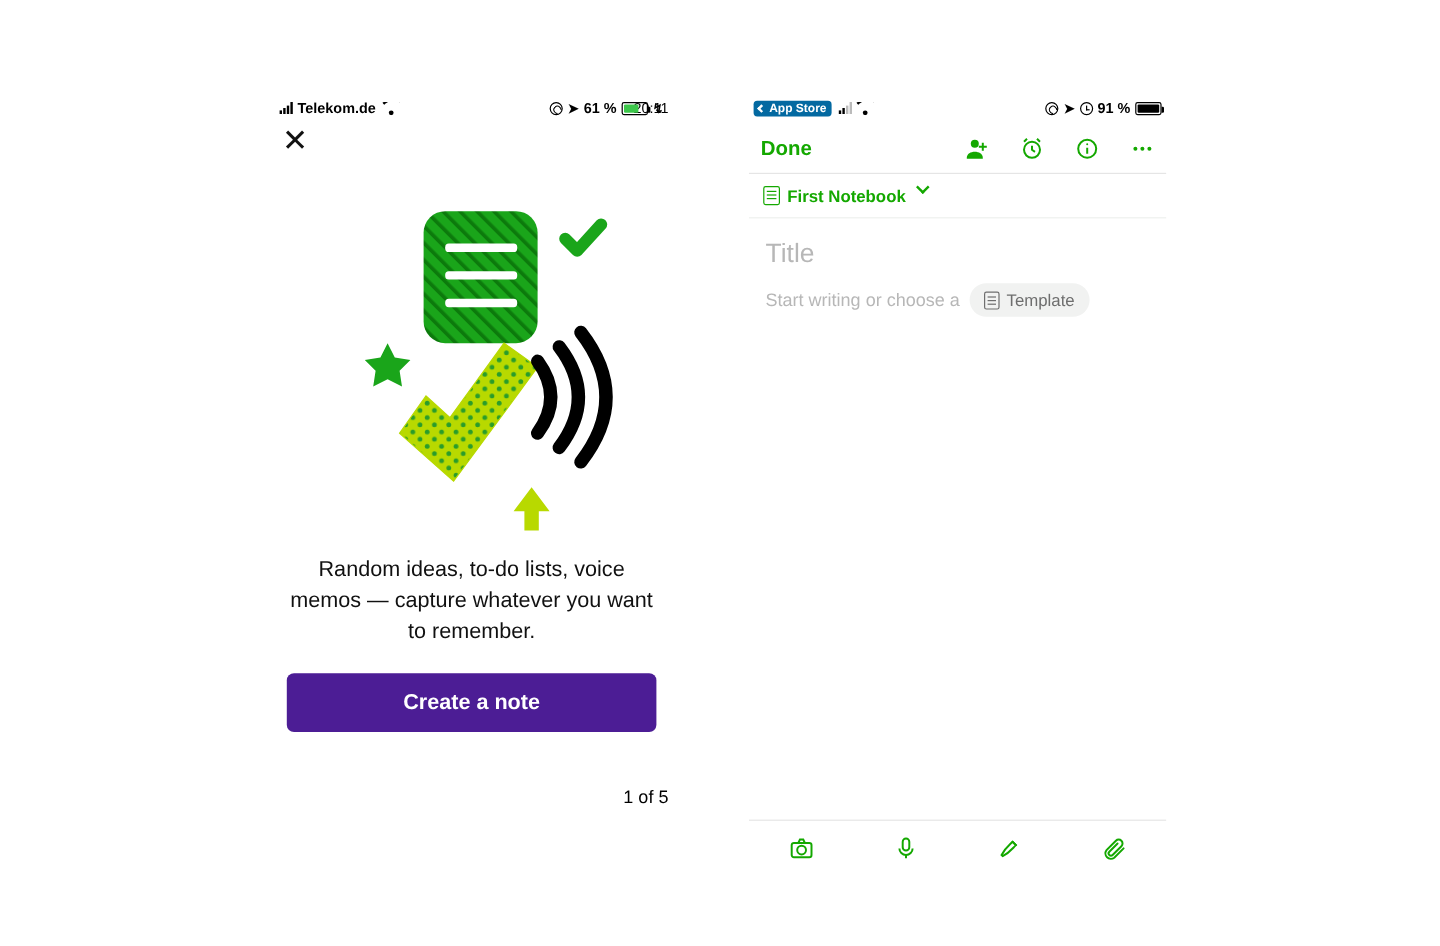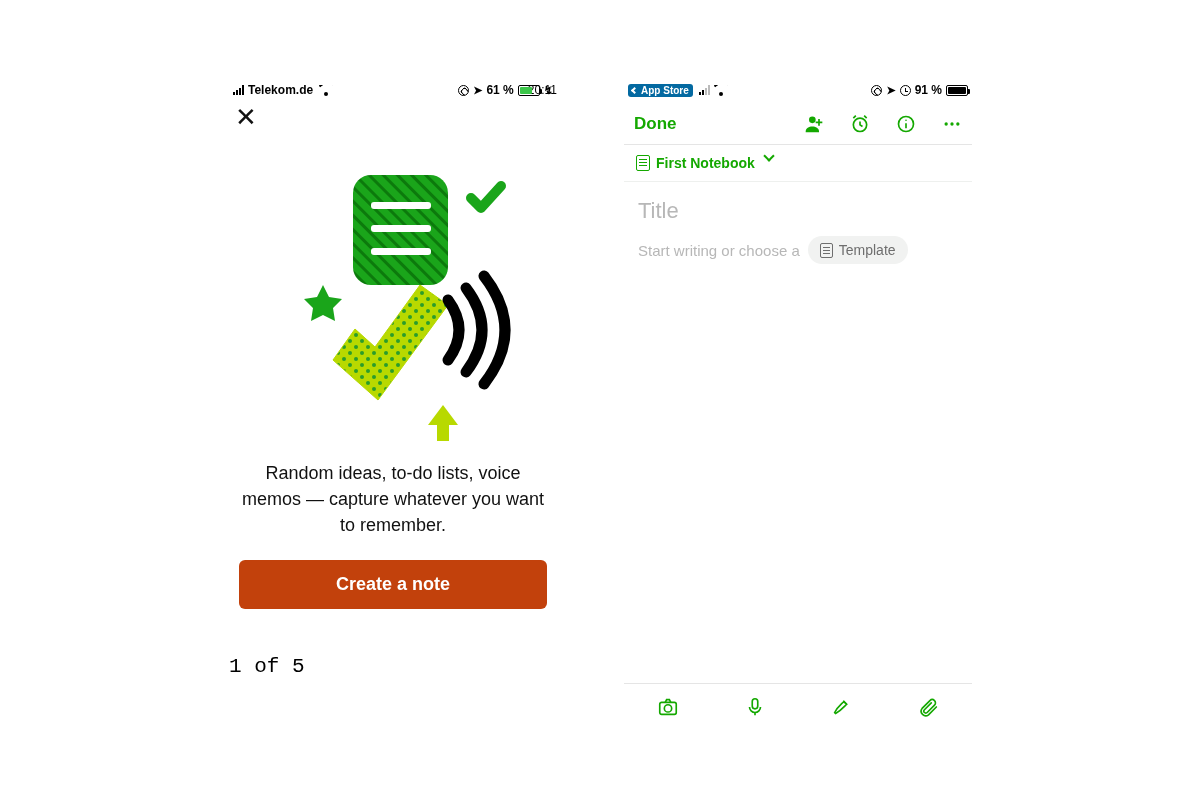--- a/index.html
+++ b/index.html
@@ -80,25 +80,25 @@
   .illustration {
     width: 260px; height: 280px; margin: 40px auto 10px auto; position: relative;
   }
   .illustration svg { width:100%; height:100%; overflow:visible; }
   .body-text {
     text-align:center; font-size:18px; line-height:1.45; color:#111;
     padding: 0 6px;
   }
   .cta {
     margin: 22px 10px 0 10px;
-    background:#c2410c; color:#fff; text-align:center;
+    background:#4c1d95; color:#fff; text-align:center;
     font-size:18px; font-weight:700; padding:14px 10px; border-radius:6px;
   }
   .cta-sub {
-    text-align:left; font-size:21px; color:#000; margin-top:46px;font-family:Liberation Mono, monospace;
+    text-align:right; font-size:15px; color:#000; margin-top:46px;
   }
 
   
   .nav-row {
     display:flex; align-items:center; padding:14px 10px 10px 10px;
   }
   .done { color:#14a800; font-size:17px; font-weight:600; }
   .nav-icons { margin-left:auto; display:flex; gap:26px; align-items:center; }
   .gicon { color:#14a800; display:inline-flex; }
   .gicon svg { width:20px; height:20px; }

